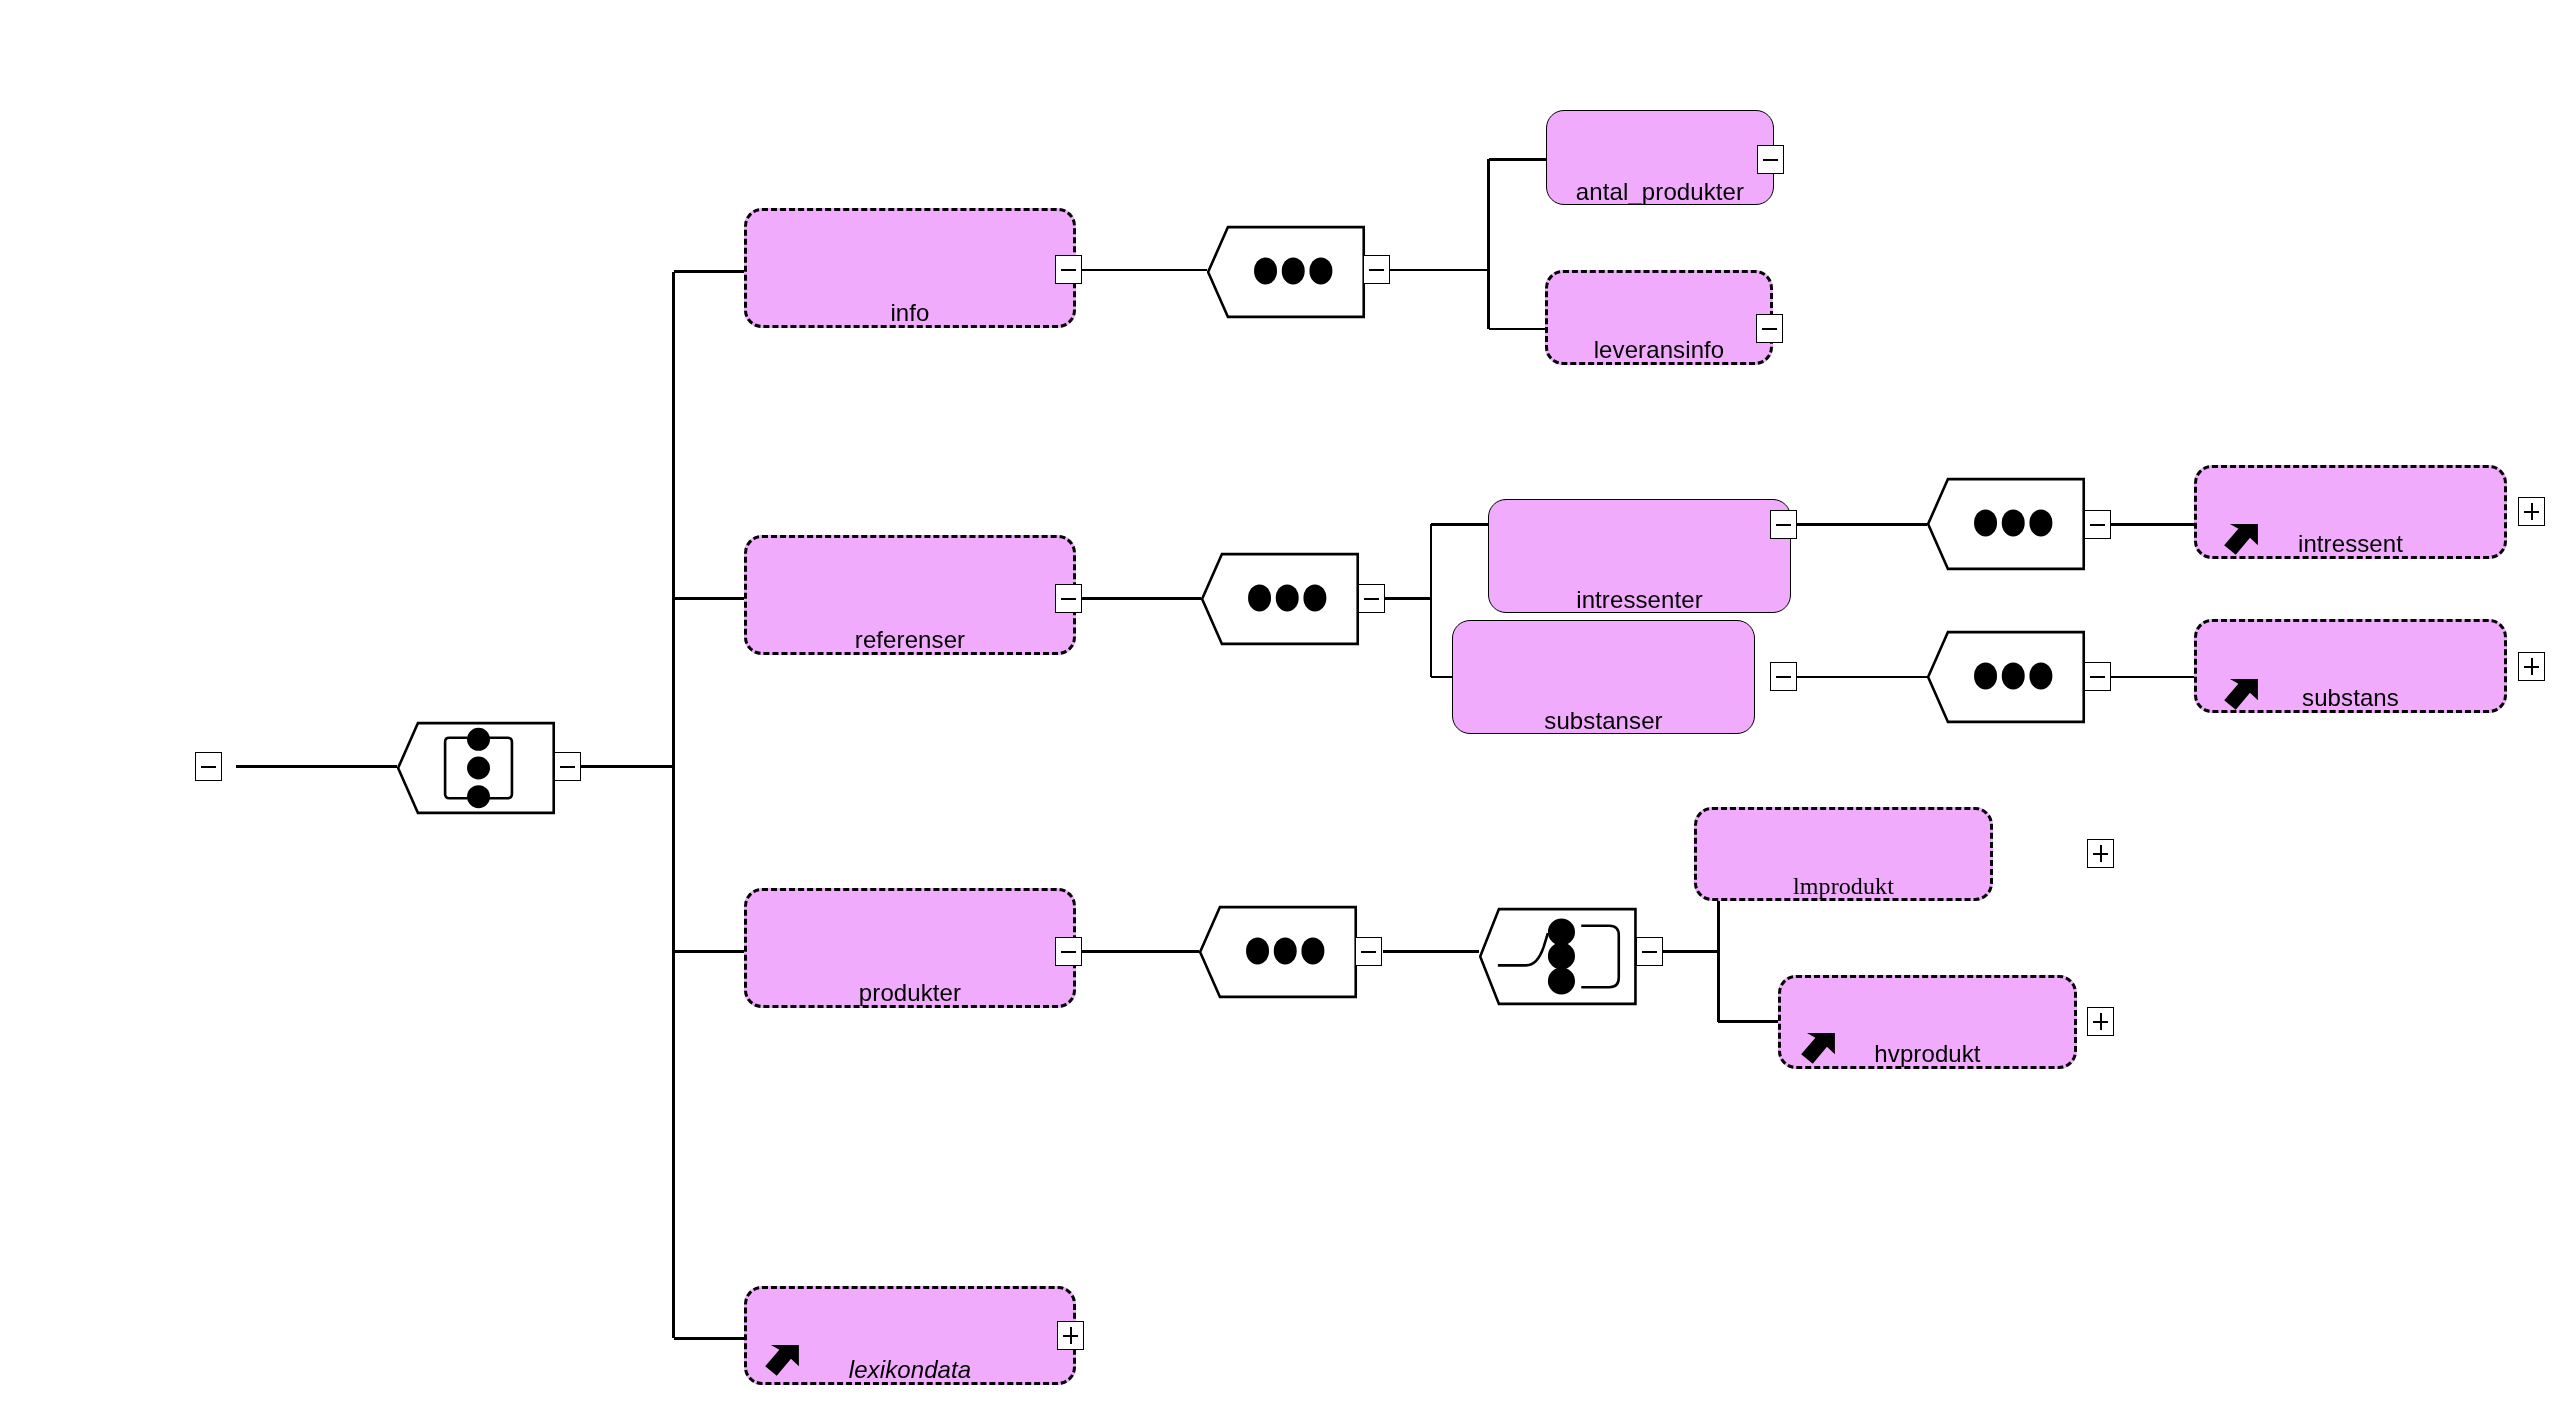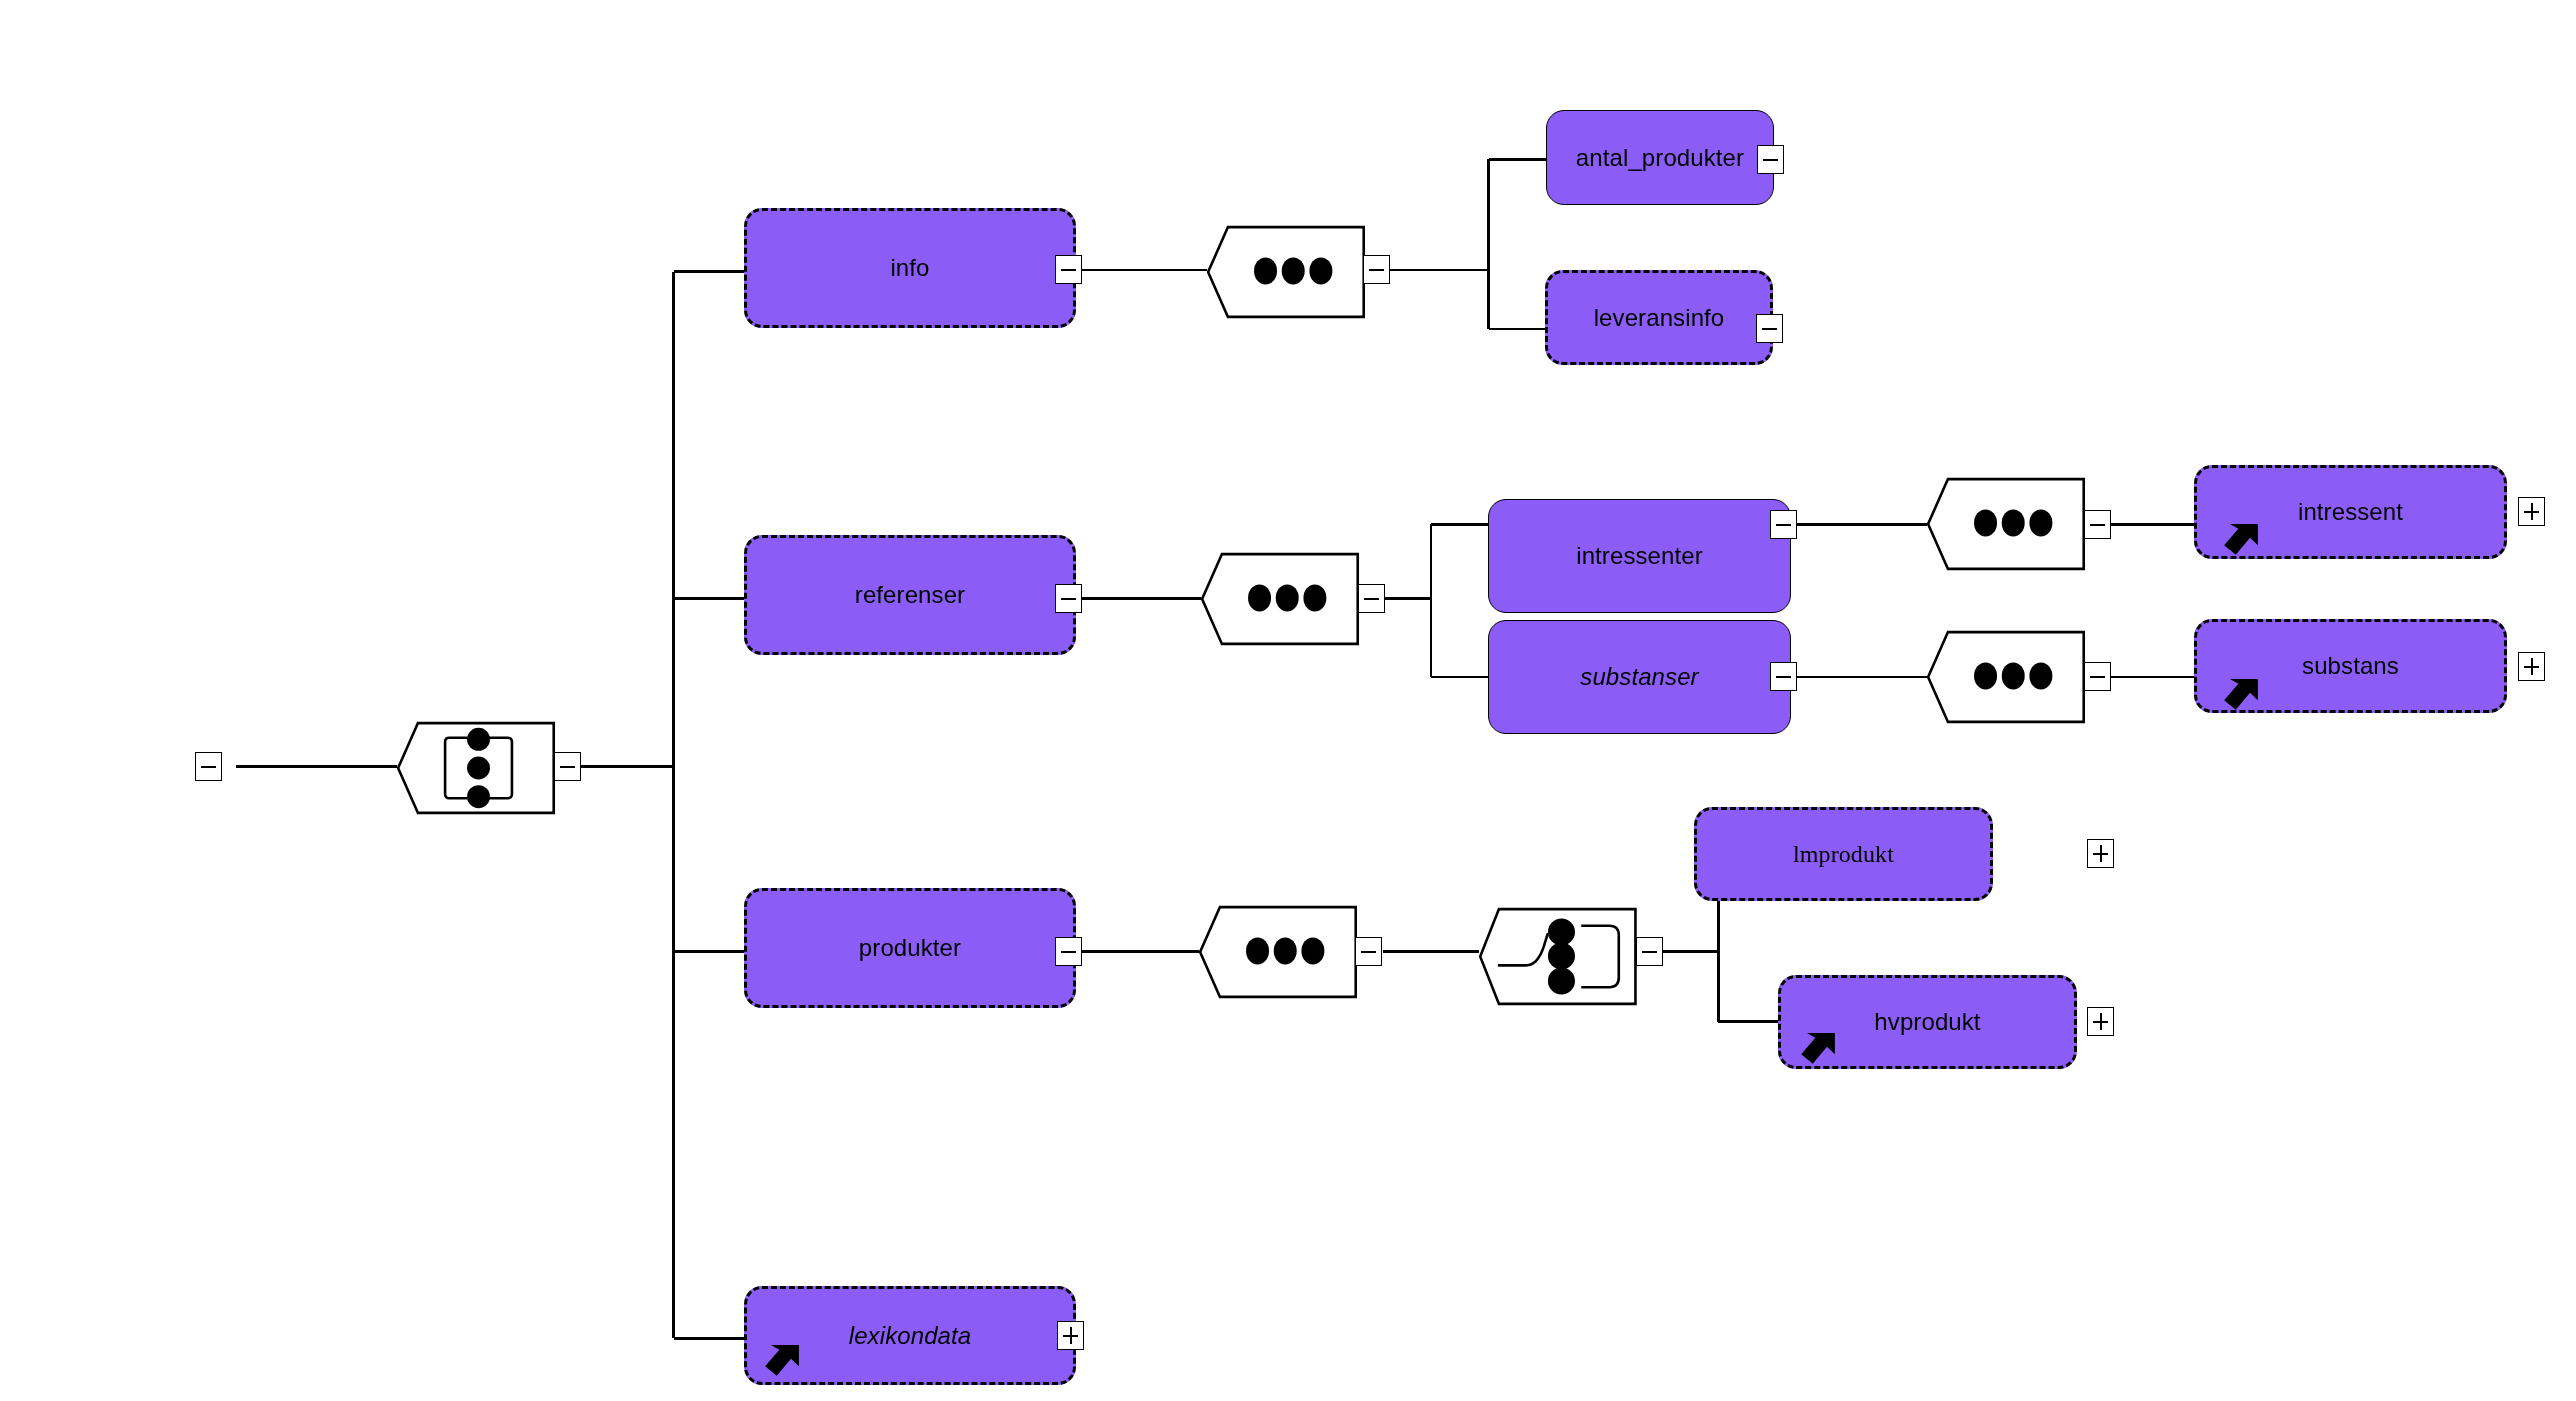--- a/index.html
+++ b/index.html
@@ -24,24 +24,24 @@
     top: 0;
     width: 2576px;
     height: 1402px;
     pointer-events: none;
   }
 
   
   .node {
     position: absolute;
     box-sizing: border-box;
-    background: #8b5cf6;
+    background: #f0abfc;
     border-radius: 18px;
     display: flex;
-    align-items: center;
+    align-items: flex-end;
     justify-content: center;
   }
   .node .label {
     font-size: 24px;
     color: #000000;
     line-height: 1;
     letter-spacing: 0.1px;
     white-space: nowrap;
     text-align: center;
   }
@@ -236,21 +236,21 @@
   <div class="node dashed repeat" style="left:2194px; top:465px; width:313px; height:94px;">
     <span class="label">intressent</span>
   </div>
   <div class="ref-arrow" style="left:2221px; top:522px;">
     <svg width="39" height="39" viewBox="0 0 74 74" xmlns="http://www.w3.org/2000/svg">
       <path d="M 70 4 L 70 44 L 55 30 L 28 62 L 6 44 L 33 13 L 17 4 Z" fill="#000000"></path>
     </svg>
   </div>
   <div class="toggle plus" style="left:2518px; top:497px;"></div>
 
-  <div class="node solid" style="left:1488px; top:620px; width:303px; height:114px;font-style:italic;">
+  <div class="node solid" style="left:1452px; top:620px; width:303px; height:114px;">
     <span class="label">substanser</span>
   </div>
   <div class="toggle" style="left:1770px; top:662px;"></div>
 
   <div class="compositor" style="left:1927px; top:630px;">
     <svg width="162" height="94" viewBox="0 0 310 180" xmlns="http://www.w3.org/2000/svg">
       <path d="M 40 4 L 300 4 L 300 176 L 40 176 L 2 90 Z" fill="#ffffff" stroke="#000000" stroke-width="5"></path>
       <ellipse cx="112" cy="88" rx="22" ry="26" fill="#000000"></ellipse>
       <ellipse cx="165" cy="88" rx="22" ry="26" fill="#000000"></ellipse>
       <ellipse cx="218" cy="88" rx="22" ry="26" fill="#000000"></ellipse>

